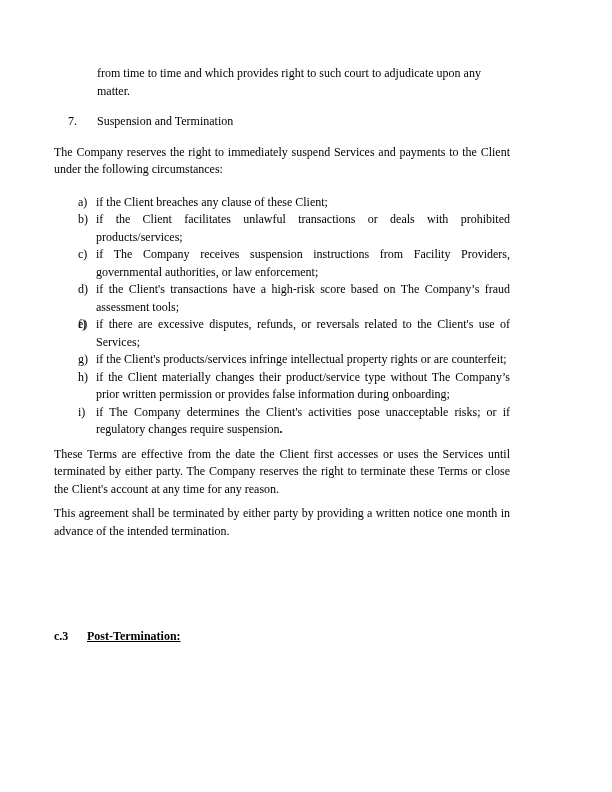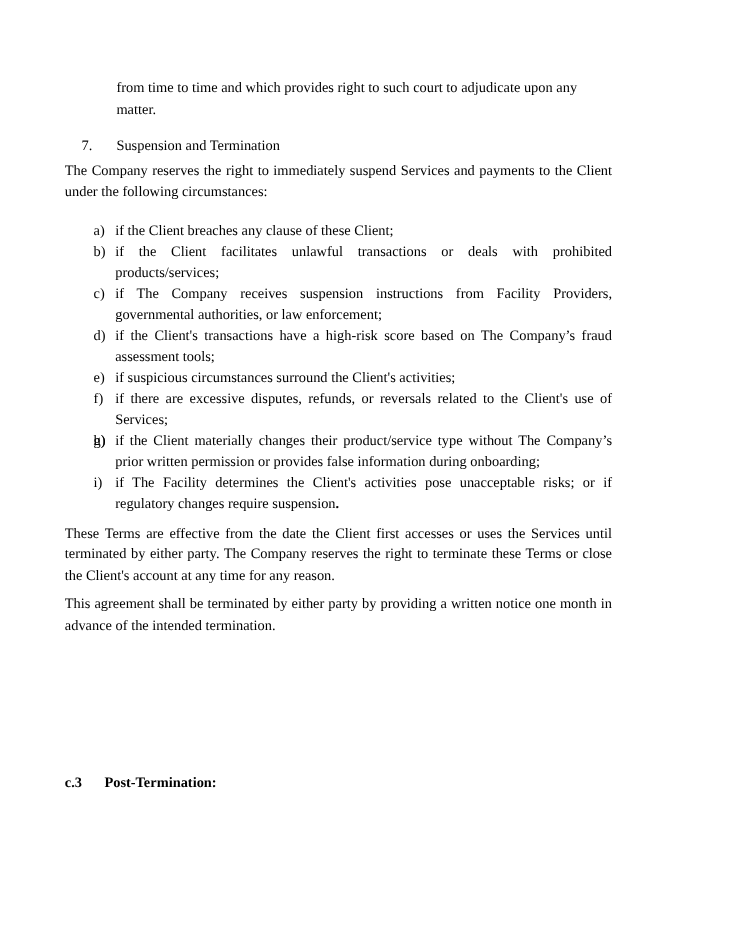--- a/index.html
+++ b/index.html
@@ -35,25 +35,25 @@
   }
   .hc {
     font-weight: bold;
   }
   .hc .lbl {
     display: inline-block;
     width: 33px;
   }
   .hc1 { margin-top: 14px; }
   .hc2 { margin-top: 2px; }
-  .hc3 { margin-top: 114px; }
+  .hc3 { margin-top: 88px; text-decoration: underline; }
   .para {
     text-align: justify;
   }
-  .p1 { margin-top: 3px; }
+  .p1 { margin-top: 13px; }
   .p2 { margin-top: 7px; }
   .p3 { margin-top: 7px; }
   .list {
     margin-top: 15px;
   }
   .li {
     position: relative;
     padding-left: 42px;
     text-align: justify;
   }
@@ -97,40 +97,40 @@
       <span>if The Company receives suspension instructions from Facility Providers, governmental authorities, or law enforcement;</span>
     </div>
 
     <div class="li">
       <span class="marker">d)</span>
       <span>if the Client's transactions have a high-risk score based on The Company’s fraud assessment tools;</span>
     </div>
 
     <div class="li">
       <span class="marker">e)</span>
-      <span>if suspicious circumstances surround the Client's activities;</span>
     </div>
 
     <div class="li">
       <span class="marker">f)</span>
       <span>if there are excessive disputes, refunds, or reversals related to the Client's use of Services;</span>
     </div>
 
     <div class="li">
       <span class="marker">g)</span>
+      <span>if the Client's products/services infringe intellectual property rights or are counterfeit;</span>
     </div>
 
     <div class="li">
       <span class="marker">h)</span>
       <span>if the Client materially changes their product/service type without The Company’s prior written permission or provides false information during onboarding;</span>
     </div>
 
     <div class="li">
       <span class="marker">i)</span>
-      <span>if The Facility determines the Client's activities pose unacceptable risks; or if regulatory changes require suspension</span><b class="bsfx">.</b>
+      <span>if The Company determines the Client's activities pose unacceptable risks; or if regulatory changes require suspension</span><b class="bsfx">.</b>
     </div>
 
   </div>
 
 
   <div class="para p2">These Terms are effective from the date the Client first accesses or uses the Services until terminated by either party. The Company reserves the right to terminate these Terms or close the Client's account at any time for any reason.</div>
 
   <div class="para p3">This agreement shall be terminated by either party by providing a written notice one month in advance of the intended termination.</div>
 
   <div class="hc hc3">

